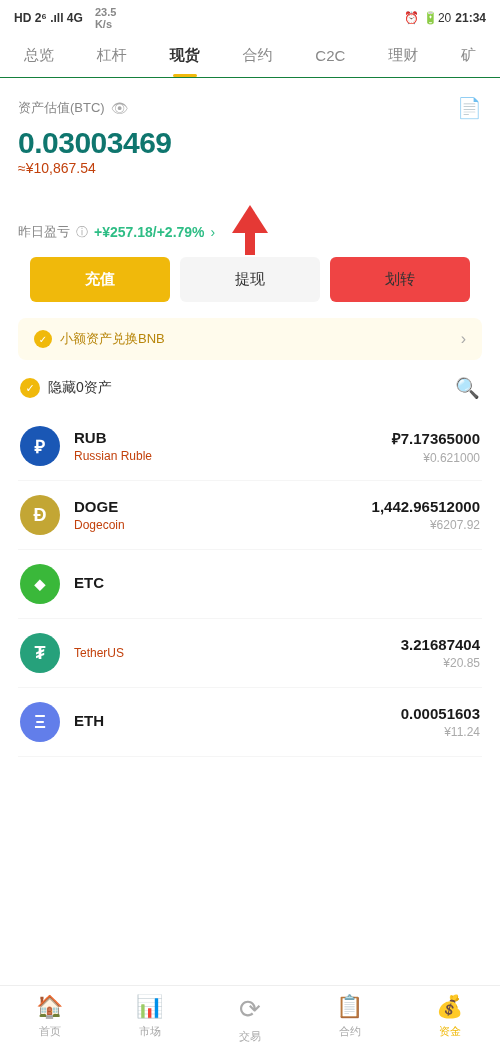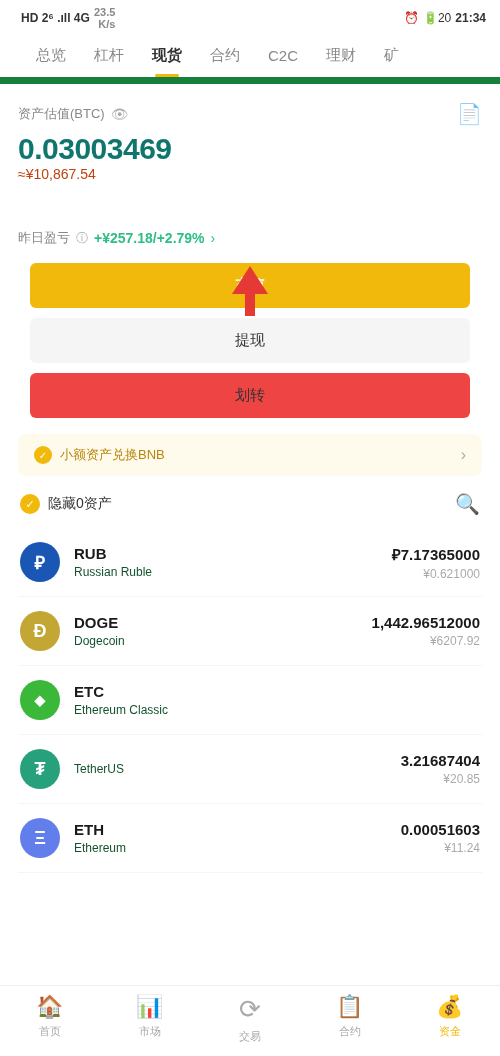--- a/index.html
+++ b/index.html
@@ -16,30 +16,31 @@
     
     .status-bar {
       display: flex;
       justify-content: space-between;
       align-items: center;
       padding: 6px 14px 4px;
       background: #fff;
       font-size: 12px;
       color: #333;
     }
-    .status-left { display: flex; align-items: center; gap: 4px; font-weight: 600; font-size: 12px; margin-left: 7px; }
+    .status-left { display: flex; align-items: center; gap: 12px; font-weight: 600; font-size: 12px; }
     .status-right { display: flex; align-items: center; gap: 4px; font-size: 12px; }
 
     
     .nav-tabs {
       display: flex;
       align-items: center;
-      padding: 0 22px;
-      border-bottom: 7px solid #15803d;
+      padding: 0 10px;
+      border-bottom: 1px solid #15803d;
       background: #fff;
+      justify-content: space-between;
     }
     .nav-tab {
       padding: 12px 14px;
       font-size: 15px;
       color: #888;
       cursor: pointer;
       position: relative;
       white-space: nowrap;
     }
     .nav-tab.active {
@@ -113,21 +114,20 @@
       font-size: 20px;
       color: #aaa;
       cursor: pointer;
     }
 
     
     .action-buttons {
       display: flex;
       gap: 10px;
       margin: 16px 12px;
-      flex-direction: column;
     }
     .btn-recharge {
       flex: 1;
       background: #F0B90B;
       border: none;
       border-radius: 6px;
       padding: 13px 0;
       font-size: 15px;
       font-weight: 600;
       color: #fff;
@@ -245,21 +245,21 @@
       display: flex;
       align-items: center;
       justify-content: center;
       font-size: 18px;
       color: #fff;
       flex-shrink: 0;
       font-weight: 700;
     }
     .coin-info { flex: 1; }
     .coin-name { font-size: 15px; font-weight: 600; color: #1a1a1a; margin-bottom: 3px; }
-    .coin-full { font-size: 12px; color: #14532d; }
+    .coin-full { font-size: 12px; color: #c2410c; }
     .coin-values { text-align: right; }
     .coin-amount { font-size: 15px; font-weight: 600; color: #1a1a1a; margin-bottom: 3px; }
     .coin-cny { font-size: 12px; color: #aaa; }
 
     
     .bottom-nav {
       position: fixed;
       bottom: 0;
       left: 0;
       width: 500px;
@@ -283,21 +283,21 @@
     .bottom-nav-item.active .bottom-nav-label { color: #F0B90B; }
 
     .spacer { height: 80px; }
   </style>
 </head>
 <body>
 
 <div class="status-bar">
   <div class="status-left">
     <span>HD 2⁶ .ıll 4G</span>
-    <span style="font-size:11px;color:#888;text-align:right;">23.5<br>K/s</span>
+    <span style="font-size:11px;color:#888;">23.5<br>K/s</span>
   </div>
   <div class="status-right">
     <span>⏰</span>
     <span>🔋20</span>
     <span style="font-weight:600;">21:34</span>
   </div>
 </div>
 
 <div class="nav-tabs">
   <div class="nav-tab">总览</div>
@@ -384,40 +384,38 @@
       <div class="coin-values">
         <div class="coin-amount">1,442.96512000</div>
         <div class="coin-cny">¥6207.92</div>
       </div>
     </div>
 
     <div class="asset-item">
       <div class="coin-icon" style="background:#3ab83a; font-size:14px;">◆</div>
       <div class="coin-info">
         <div class="coin-name">ETC</div>
-        <div class="coin-full">Ethereum Classic</div>
       </div>
     </div>
 
     <div class="asset-item">
       <div class="coin-icon" style="background:#26a17b;">₮</div>
       <div class="coin-info">
         <div class="coin-full">TetherUS</div>
       </div>
       <div class="coin-values">
         <div class="coin-amount">3.21687404</div>
         <div class="coin-cny">¥20.85</div>
       </div>
     </div>
 
     <div class="asset-item">
       <div class="coin-icon" style="background:#627eea;">Ξ</div>
       <div class="coin-info">
         <div class="coin-name">ETH</div>
-        <div class="coin-full">Ethereum</div>
       </div>
       <div class="coin-values">
         <div class="coin-amount">0.00051603</div>
         <div class="coin-cny">¥11.24</div>
       </div>
     </div>
 
   </div>
 
   <div class="spacer"></div>

